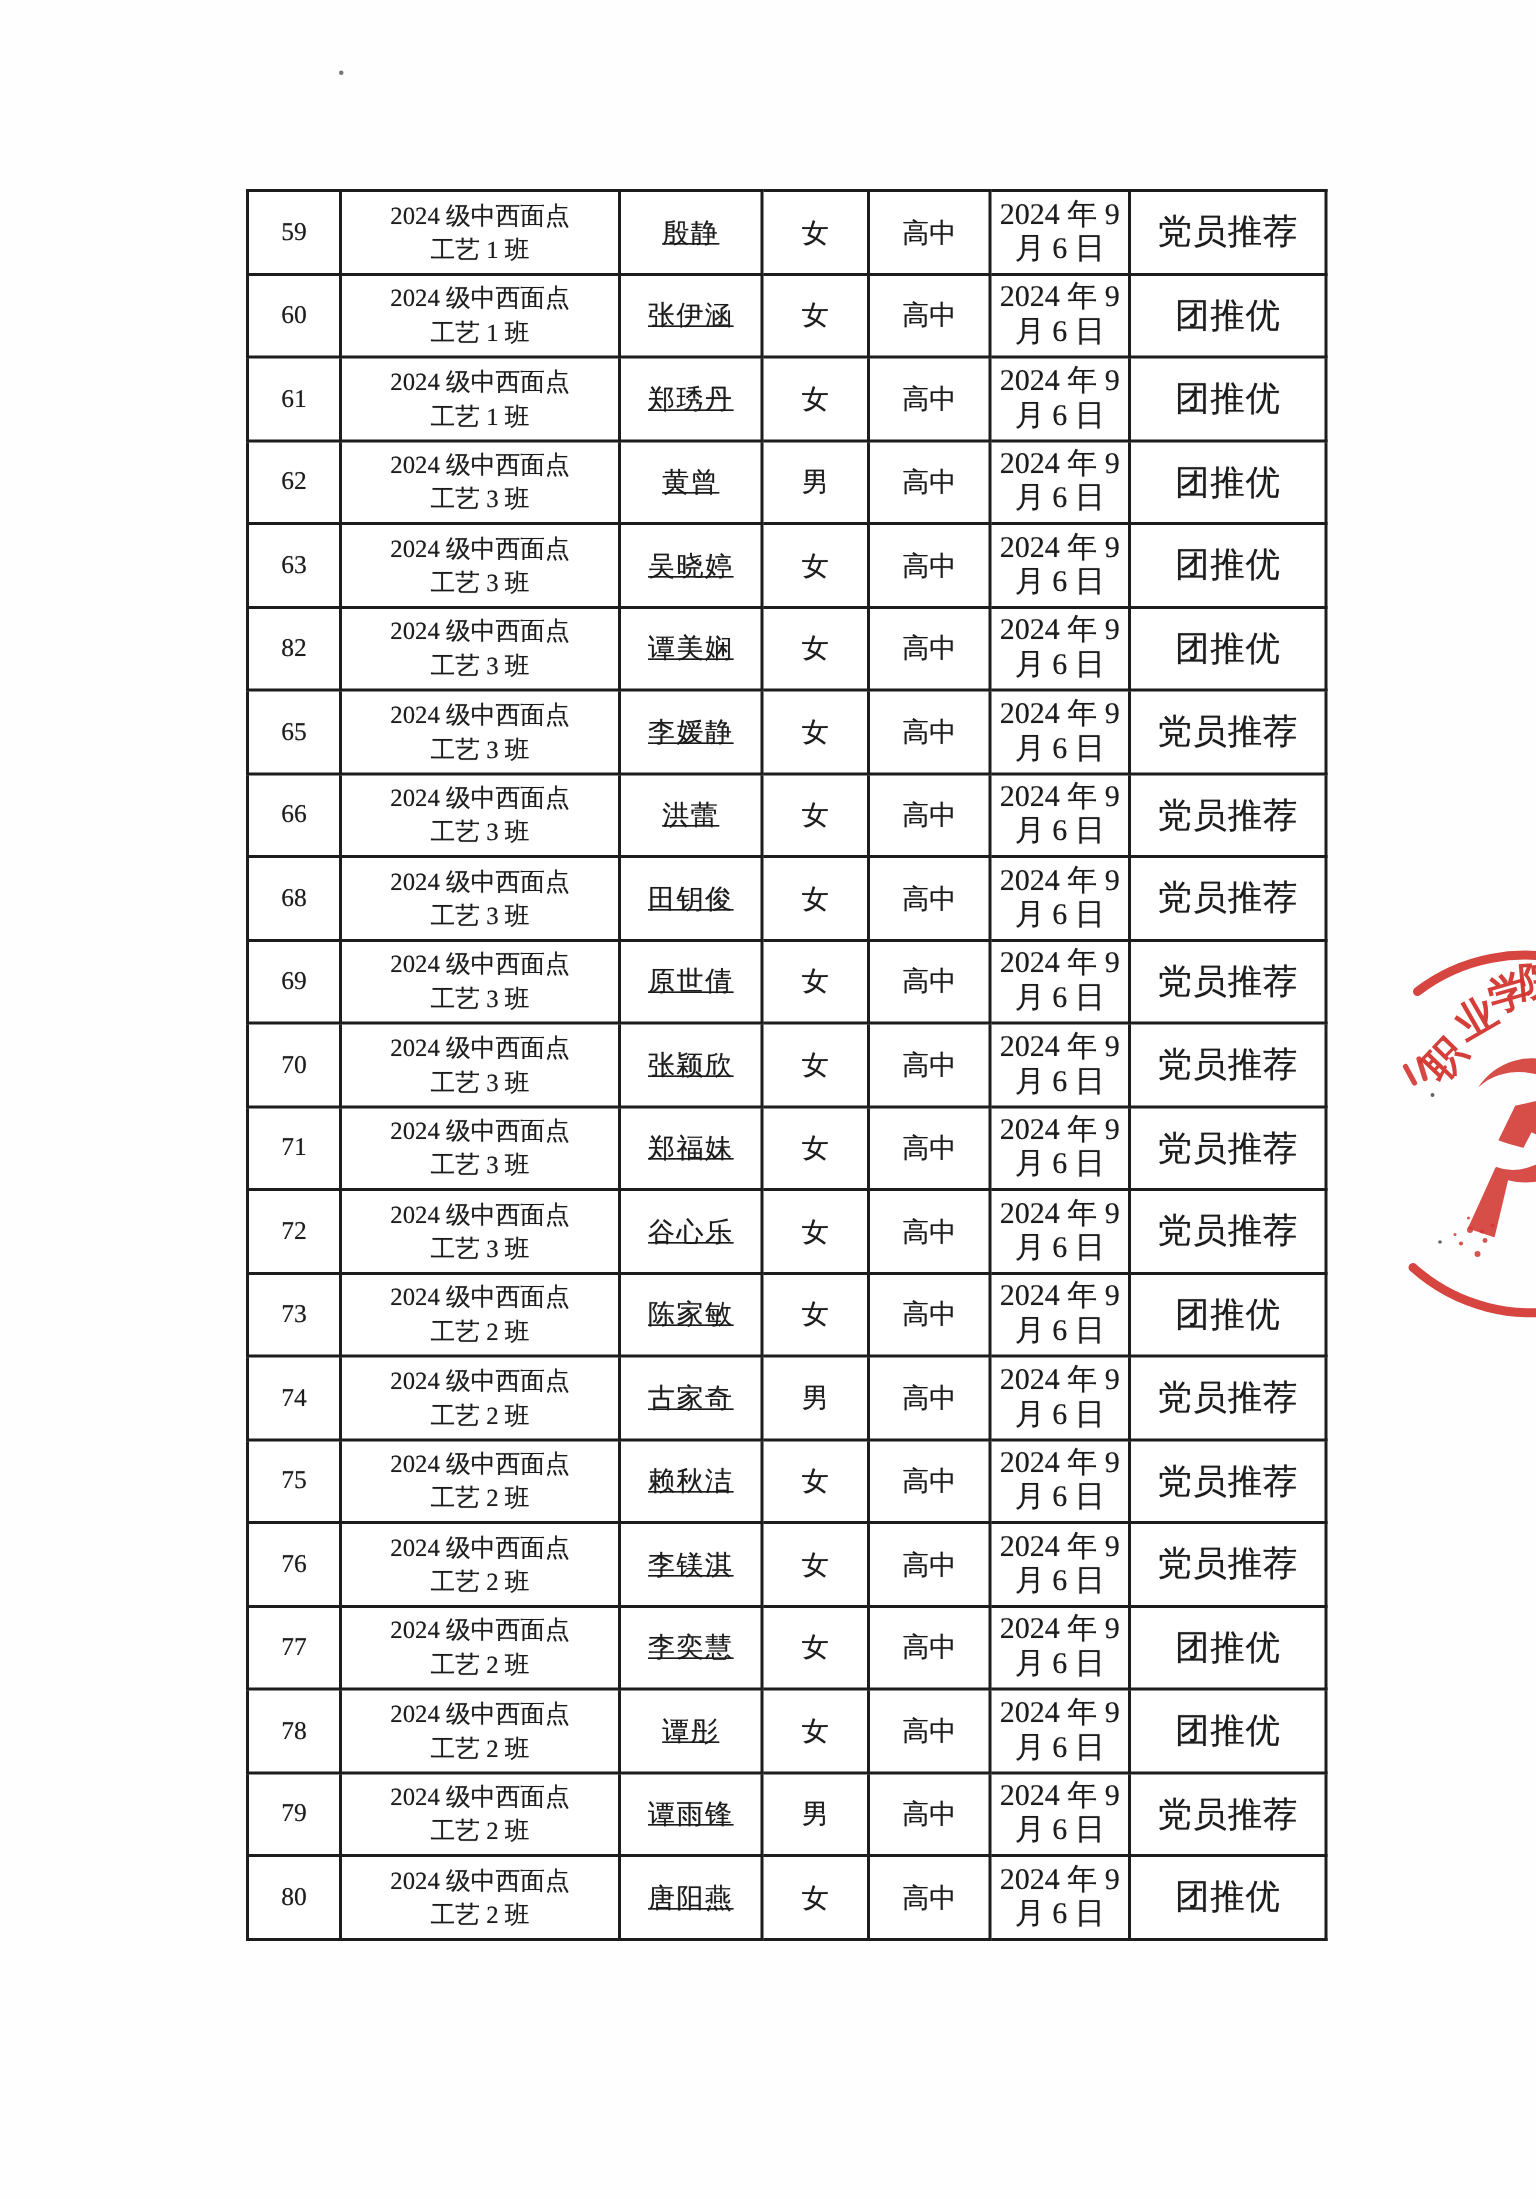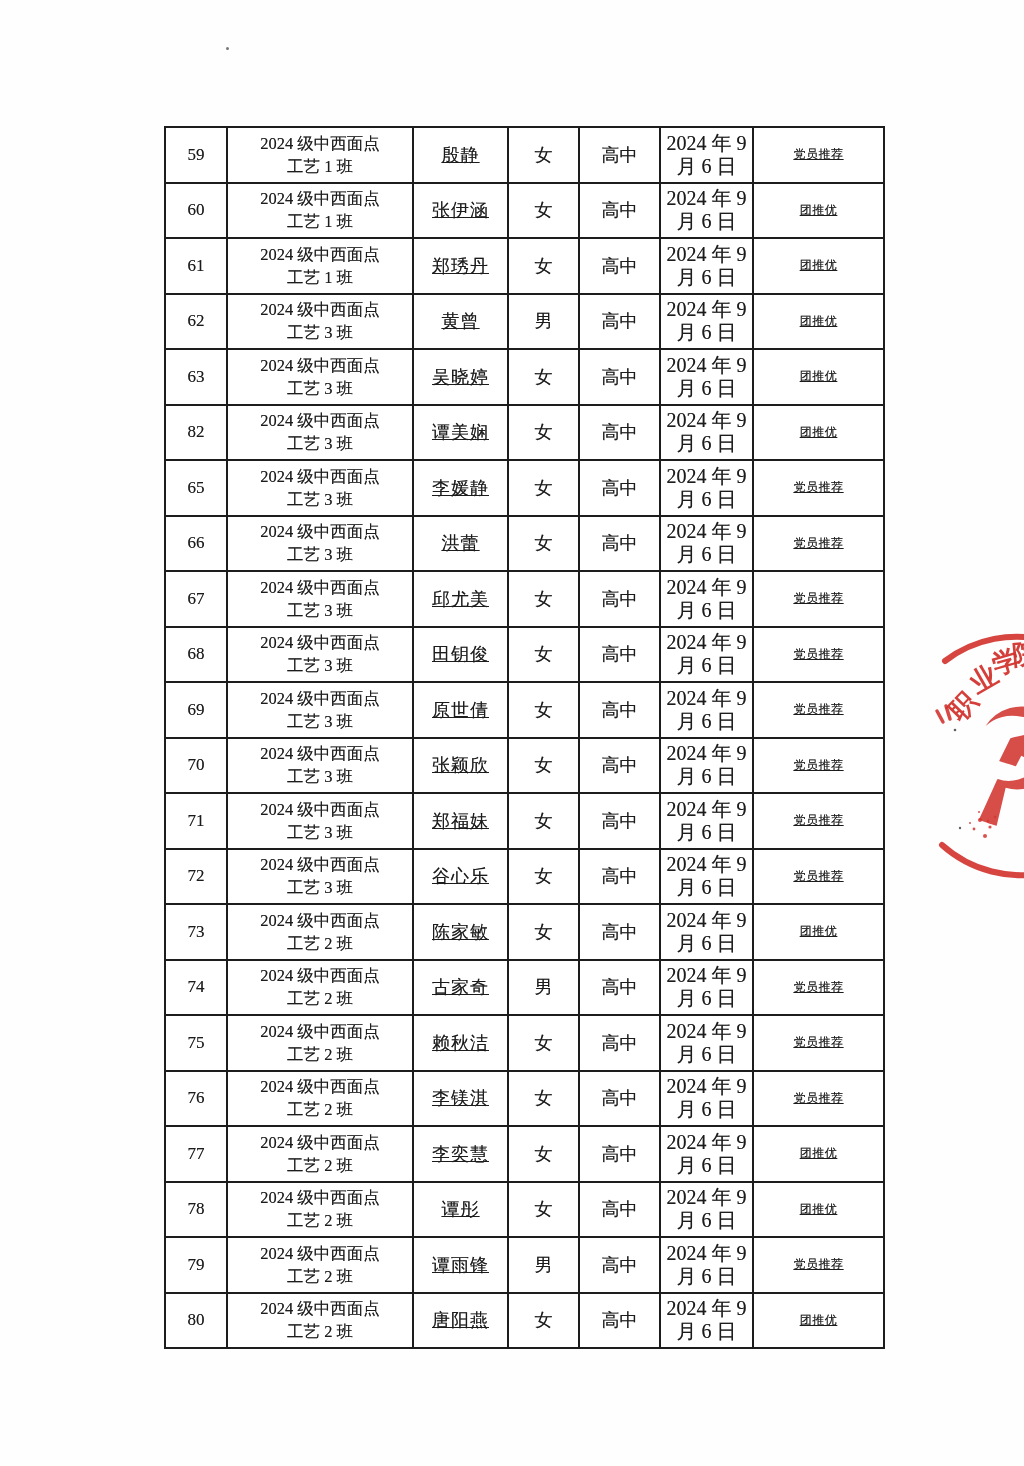--- a/index.html
+++ b/index.html
@@ -29,21 +29,21 @@
     text-align:center;vertical-align:middle;
     padding:0;overflow:hidden;
     text-shadow:0 0 0.5px rgba(20,20,20,.55);
   }
   .c-no{font-size:17px;}
   .c-class{font-size:16.5px;line-height:23px;margin-top:12px;}
   .c-name{font-size:18px;letter-spacing:1px;text-decoration:underline;}
   .c-gender{font-size:18px;}
   .c-edu{font-size:18px;}
   .c-date{font-size:20px;line-height:23px;}
-  .c-rec{font-size:12px;letter-spacing:.5px;text-decoration:underline;}
+  .c-rec{font-size:23px;letter-spacing:.5px;}
   .stamp{
     position:absolute;left:900px;top:615px;
     width:220px;height:300px;
     pointer-events:none;
   }
   .stamp .arc{
     fill:none;stroke:#d23530;stroke-width:6;
     stroke-linecap:round;opacity:.92;
   }
   .stamp .arc-char{
@@ -200,35 +200,20 @@
     <td class="c-name">洪蕾</td>
     <td class="c-gender">女</td>
     <td class="c-edu">高中</td>
     <td class="c-date">
             <div>2024 年 9</div>
             <div>月 6 日</div>
           </td>
     <td class="c-rec">党员推荐</td>
   </tr>
 
-  <tr>
-    <td class="c-no">67</td>
-    <td class="c-class">
-            <div>2024 级中西面点</div>
-            <div>工艺 3 班</div>
-          </td>
-    <td class="c-name">邱尤美</td>
-    <td class="c-gender">女</td>
-    <td class="c-edu">高中</td>
-    <td class="c-date">
-            <div>2024 年 9</div>
-            <div>月 6 日</div>
-          </td>
-    <td class="c-rec">党员推荐</td>
-  </tr>
 
   <tr>
     <td class="c-no">68</td>
     <td class="c-class">
             <div>2024 级中西面点</div>
             <div>工艺 3 班</div>
           </td>
     <td class="c-name">田钥俊</td>
     <td class="c-gender">女</td>
     <td class="c-edu">高中</td>

